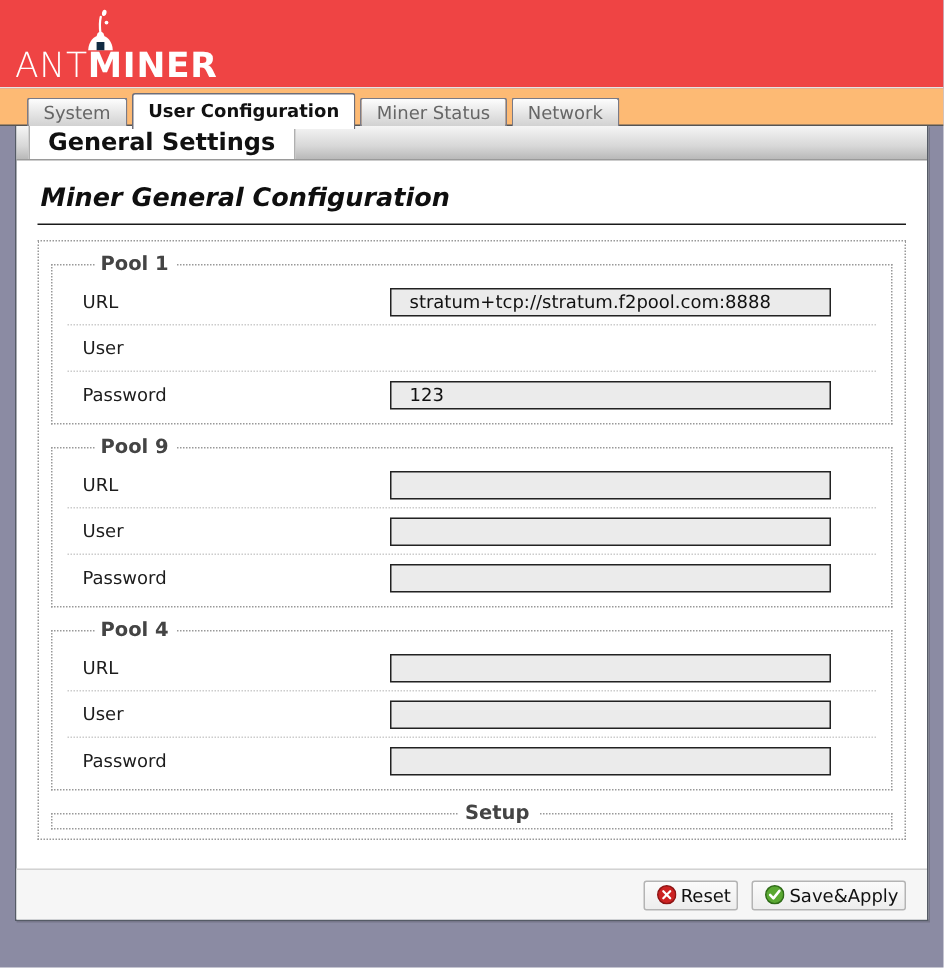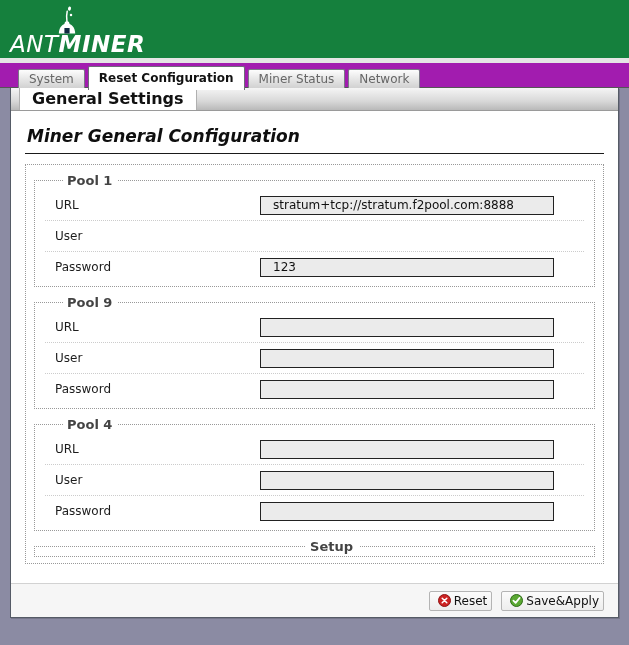--- a/index.html
+++ b/index.html
@@ -12,24 +12,23 @@
     overflow: hidden;
     font-family: "DejaVu Sans", "Liberation Sans", sans-serif;
     background: #8b8ba3;
     font-size: 12px;
     color: #000;
   }
 
   
   .header {
     height: 58px;
-    background: #15803d;
+    background: #ef4444;
     position: relative;
-    border-bottom: 5px solid #e5e5e5;
-    font-style: italic;
+    border-bottom: 1px solid #e5e5e5;
   }
   .logo {
     position: absolute;
     left: 8px;
     top: 4px;
     width: 180px;
     height: 52px;
   }
   .logo-ant {
     position: absolute;
@@ -48,21 +47,21 @@
     font-family: "DejaVu Sans", "Liberation Sans", sans-serif;
     line-height: 25px;
     white-space: nowrap;
   }
   .logo-text .lt-thin { font-weight: 300; }
   .logo-text .lt-bold { font-weight: bold; }
 
   
   .tabbar {
     height: 25px;
-    background: #a21caf;
+    background: #fdba74;
     position: relative;
     padding-left: 18px;
     box-sizing: border-box;
     border-bottom: 1px solid #555;
   }
   .tabbar .tabs {
     display: flex;
     align-items: flex-end;
     height: 25px;
   }
@@ -254,21 +253,21 @@
       <path d="M4.8 27.5 C5.0 21.4 8.6 17.6 13.0 17.6 C17.4 17.6 21.0 21.4 21.2 27.5 Z" fill="#ffffff"></path>
       <path d="M10.4 27.5 L10.4 22.0 L15.6 22.0 L15.6 27.5 Z" fill="#112b42"></path>
     </svg>
     <div class="logo-text"><span class="lt-thin">ANT</span><span class="lt-bold">MINER</span></div>
   </div>
 </div>
 
 <div class="tabbar">
   <div class="tabs">
     <div class="tab">System</div>
-    <div class="tab active">Reset Configuration</div>
+    <div class="tab active">User Configuration</div>
     <div class="tab">Miner Status</div>
     <div class="tab">Network</div>
   </div>
 </div>
 
 <div class="page">
 
   <div class="subtabbar">
     <div class="subtab">General Settings</div>
   </div>

